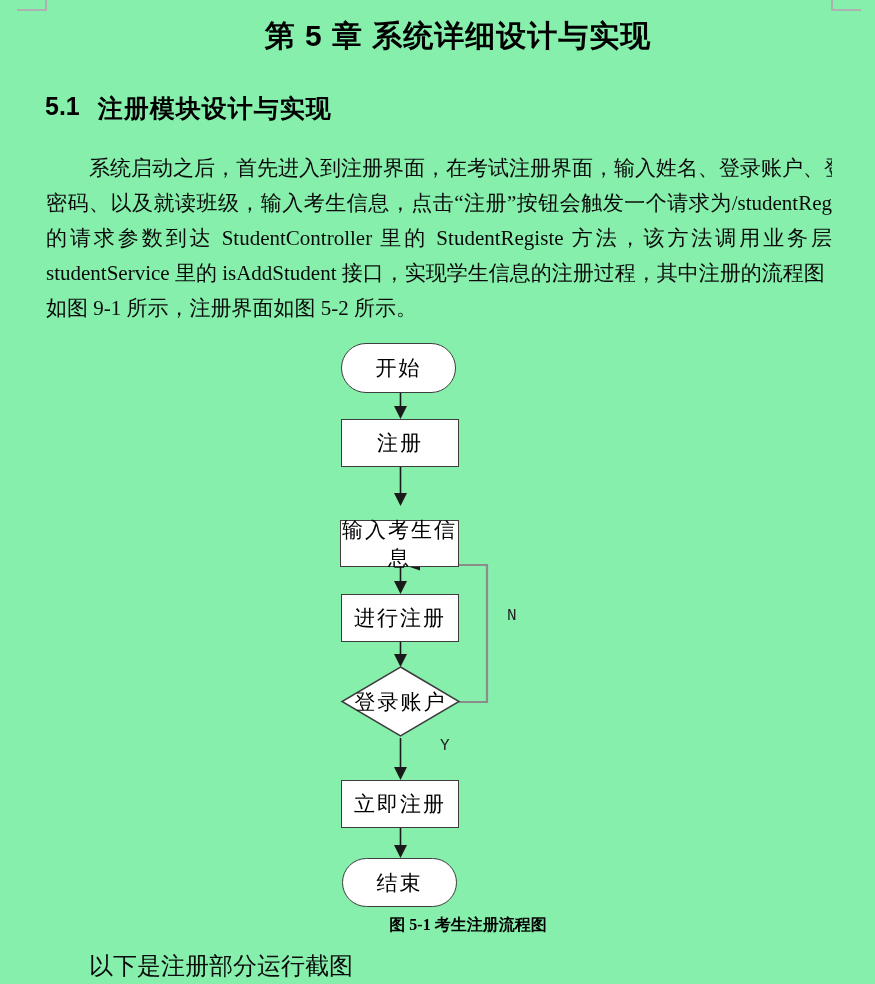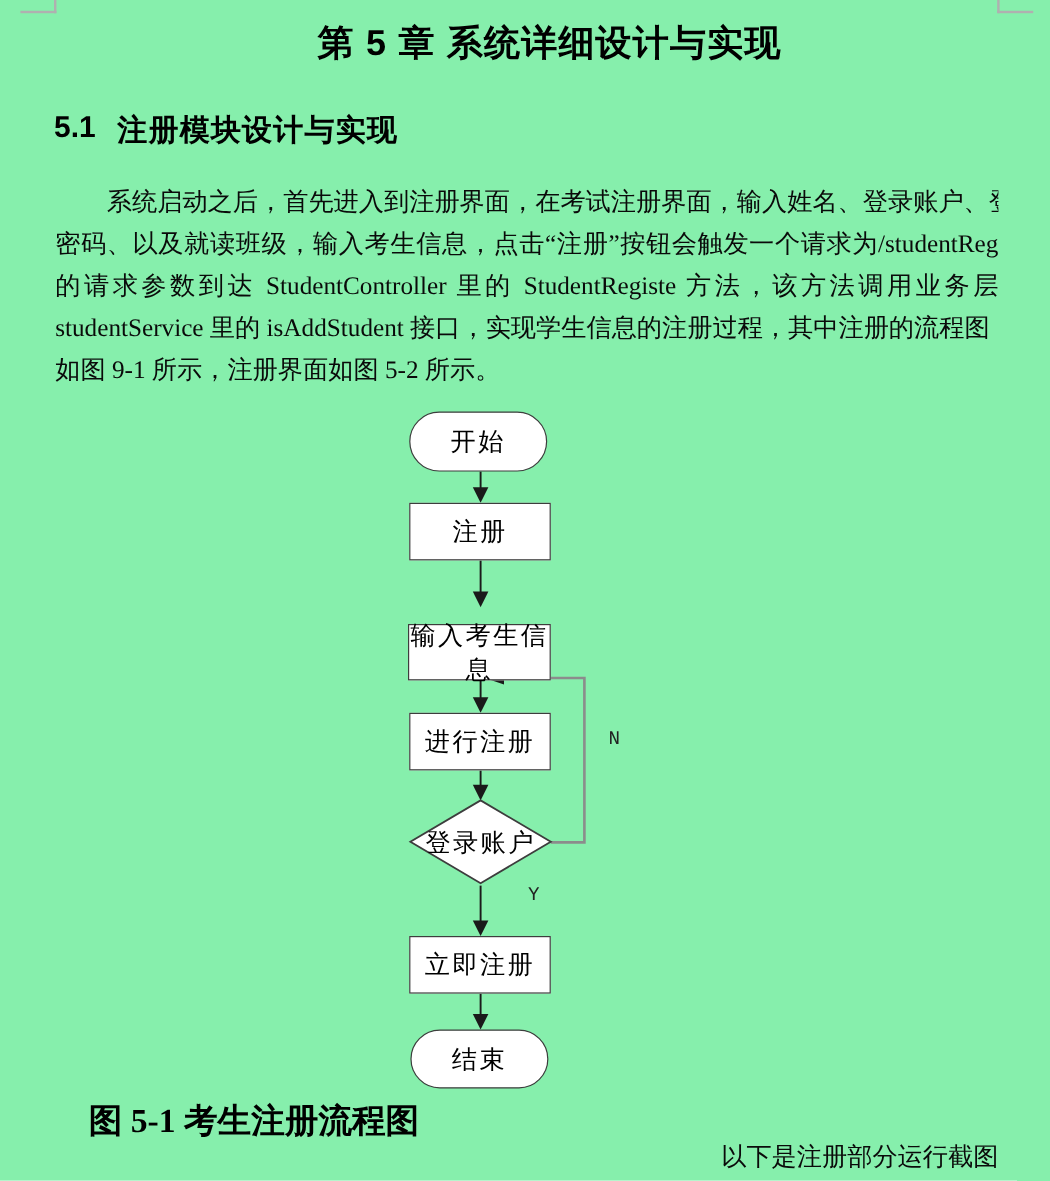--- a/index.html
+++ b/index.html
@@ -37,26 +37,26 @@
   }
   .node.terminator{border-radius:25px;}
   .node.decision-label{border:none; background:transparent;}
 
   .edge-label{
     position:absolute; font-family:"Liberation Mono","DejaVu Sans Mono",monospace;
     font-size:16px; color:#222;
   }
 
   .figure-caption{
-    position:absolute; left:36px; top:915px; width:786px; padding-left:38px; box-sizing:border-box;
-    font-size:28px; font-weight:bold; color:#000;
+    position:absolute; left:56px; top:915px; width:786px; padding-left:38px; box-sizing:border-box;
+    text-align:center; font-size:16px; font-weight:bold; color:#000;
   }
   .closing-text{
     position:absolute; left:46px; top:950px; width:786px;
-    font-size:21px; text-indent:43px;text-align:right;
+    font-size:24px; text-indent:43px;
   }
 </style>
 </head>
 <body>
 
 <div id="page">
 
   <div class="mark" style="left:17px;top:9px;width:30px;height:2px;"></div>
   <div class="mark" style="left:45px;top:0;width:2px;height:11px;"></div>
   <div class="mark" style="left:831px;top:0;width:2px;height:11px;"></div>

